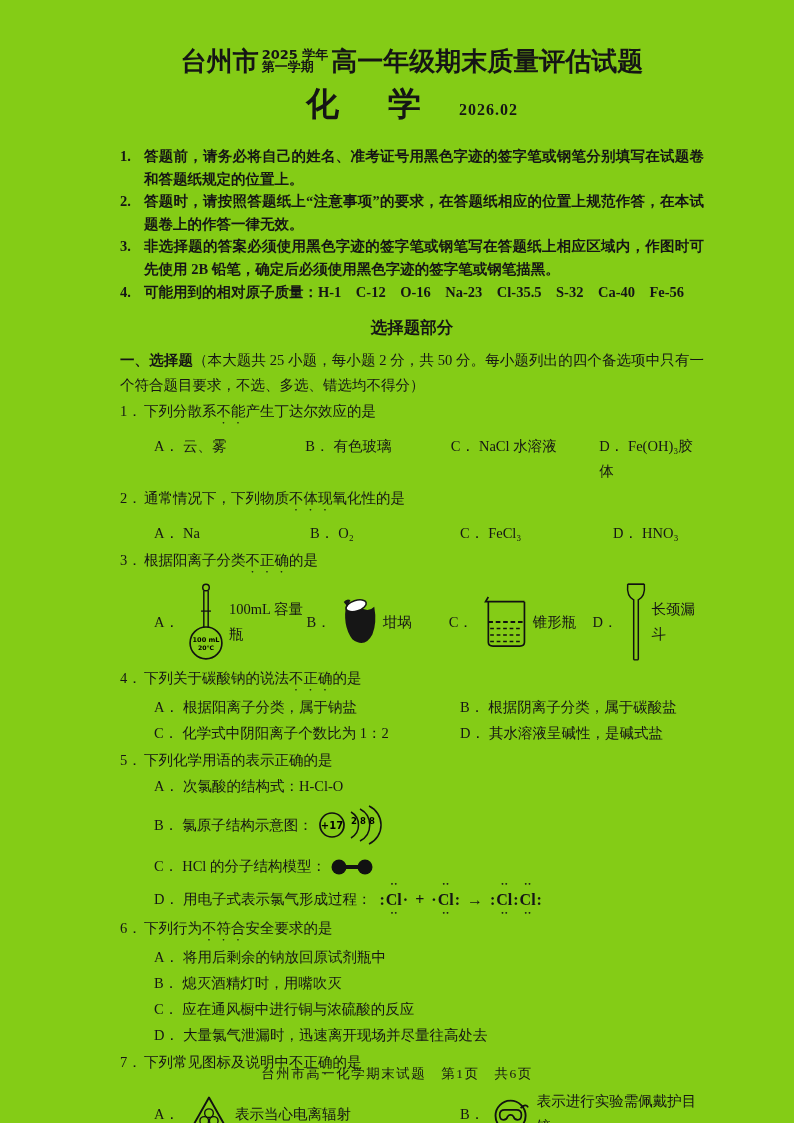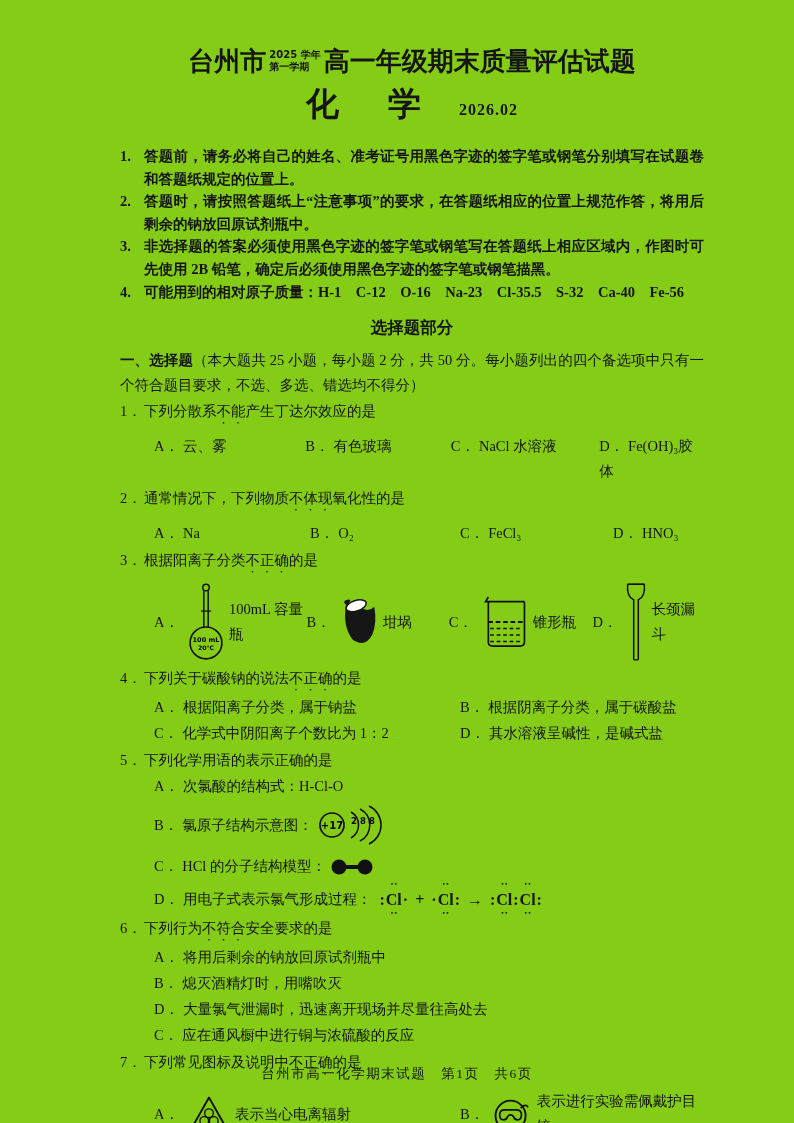--- a/index.html
+++ b/index.html
@@ -1,21 +1,21 @@
 <!DOCTYPE html>
 <html><head>
 <meta charset="utf-8">
 <style>
   html,body{margin:0;padding:0;background:#e8e8e8;}
   body{width:794px;height:1123px;position:relative;font-family:"Liberation Serif","DejaVu Serif",serif;color:#151515;}
   .page{position:absolute;inset:0;background:#84cc16;box-sizing:border-box;padding:44px 90px 0 120px;overflow:hidden;}
 
   
   .title-line{text-align:center;font-family:"DejaVu Sans","Liberation Sans",sans-serif;font-weight:700;font-size:26px;line-height:34px;white-space:nowrap;}
-  .stack{display:inline-flex;flex-direction:column;vertical-align:middle;font-size:10px;line-height:12px;text-align:left;margin:0 3px;transform:translateY(-2px);}
+  .stack{display:inline-flex;flex-direction:column;vertical-align:middle;font-size:13px;line-height:12px;text-align:left;margin:0 3px;transform:translateY(-2px);}
   .subject-line{text-align:center;margin-top:4px;white-space:nowrap;}
   .subject{font-family:"DejaVu Sans","Liberation Sans",sans-serif;font-weight:700;font-size:33px;letter-spacing:8px;}
   .date{font-size:16px;font-weight:700;margin-left:26px;letter-spacing:1px;}
 
   
   .notices{margin-top:18px;font-weight:700;font-size:14.5px;line-height:22.6px;}
   .notice{display:flex;}
   .nnum{width:24px;flex:none;}
   .ntext{flex:1;text-align:justify;}
 
@@ -76,21 +76,21 @@
     <span class="date">2026.02</span>
   </div>
 
   <div class="notices">
     <div class="notice">
         <span class="nnum">1.</span>
         <span class="ntext">答题前，请务必将自己的姓名、准考证号用黑色字迹的签字笔或钢笔分别填写在试题卷和答题纸规定的位置上。</span>
       </div>
     <div class="notice">
         <span class="nnum">2.</span>
-        <span class="ntext">答题时，请按照答题纸上“注意事项”的要求，在答题纸相应的位置上规范作答，将用后剩余的钠放回原试剂瓶中。</span>
+        <span class="ntext">答题时，请按照答题纸上“注意事项”的要求，在答题纸相应的位置上规范作答，在本试题卷上的作答一律无效。</span>
       </div>
     <div class="notice">
         <span class="nnum">3.</span>
         <span class="ntext">非选择题的答案必须使用黑色字迹的签字笔或钢笔写在答题纸上相应区域内，作图时可先使用 2B 铅笔，确定后必须使用黑色字迹的签字笔或钢笔描黑。</span>
       </div>
     <div class="notice">
         <span class="nnum">4.</span>
         <span class="ntext">可能用到的相对原子质量：H-1　C-12　O-16　Na-23　Cl-35.5　S-32　Ca-40　Fe-56</span>
       </div>
   </div>
@@ -243,22 +243,22 @@
     </div>
   </div>
 
   <div class="q">
     <div class="stem">
         <span class="qnum">6．</span>
         <span><span>下列行为</span><span class="em">不符合</span><span>安全要求的是</span></span>
       </div>
     <div class="vopt"><span class="olb">A．</span><span>将用后剩余的钠放回原试剂瓶中</span></div>
     <div class="vopt"><span class="olb">B．</span><span>熄灭酒精灯时，用嘴吹灭</span></div>
+    <div class="vopt"><span class="olb">C．</span><span>应在通风橱中进行铜与浓硫酸的反应</span></div>
     <div class="vopt"><span class="olb">D．</span><span>大量氯气泄漏时，迅速离开现场并尽量往高处去</span></div>
-    <div class="vopt"><span class="olb">C．</span><span>应在通风橱中进行铜与浓硫酸的反应</span></div>
   </div>
 
   <div class="q">
     <div class="stem">
         <span class="qnum">7．</span>
         <span><span>下列常见图标及说明中</span><span class="em">不正确</span><span>的是</span></span>
       </div>
     <div class="q7row">
       <span class="q7opt left">
         <span class="olb">A．</span>

